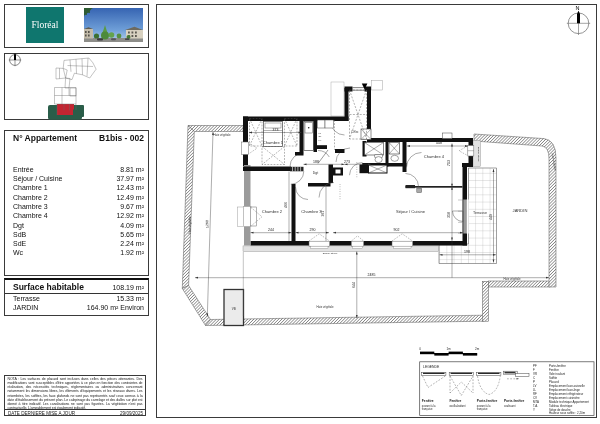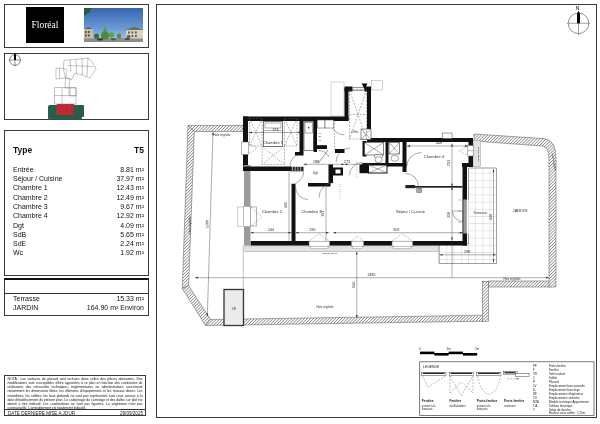--- a/index.html
+++ b/index.html
@@ -7,21 +7,21 @@
 .abs{position:absolute;}
 .box{position:absolute;border:1px solid #3a3a3a;background:#fff;box-sizing:border-box;}
 .row{position:absolute;left:8px;right:4px;}
 .row .v{float:right;}
 </style>
 </head>
 <body>
 
 <div class="box" style="left:4px;top:4px;width:145px;height:44px;"></div>
 
-<div class="abs" style="left:26px;top:7px;width:38px;height:36px;background:#000000;color:#fff;text-align:center;font-family:'Liberation Serif',serif;font-size:9.5px;line-height:36px;">Floréal</div>
+<div class="abs" style="left:26px;top:7px;width:38px;height:36px;background:#0f766e;color:#fff;text-align:center;font-family:'Liberation Serif',serif;font-size:9.5px;line-height:36px;">Floréal</div>
 
 <svg class="abs" style="left:84px;top:8px;" width="59" height="34" viewBox="0 0 59 34">
 <defs>
 <linearGradient id="sky" x1="0" y1="0" x2="0" y2="1">
 <stop offset="0" stop-color="#3664b2"></stop>
         <stop offset="0.65" stop-color="#6f9fd8"></stop>
         <stop offset="1" stop-color="#b9d2ec"></stop>
 </linearGradient>
 </defs>
 <rect x="0" y="0" width="59" height="34" fill="url(#sky)"></rect>
@@ -88,34 +88,35 @@
       <line x1="29" y1="34.5" x2="29" y2="42.5"></line>
 <rect x="30" y="35" width="6" height="8"></rect>
 <line x1="17" y1="51" x2="17" y2="62"></line>
       <line x1="36" y1="51" x2="36" y2="57"></line>
 <line x1="24" y1="51" x2="24" y2="57.5"></line>
       <line x1="29.5" y1="51" x2="29.5" y2="57.5"></line>
 </g>
 </svg>
 
 <div class="box" style="left:4px;top:130px;width:145px;height:146px;font-size:7px;color:#111;">
-<div class="row" style="top:13.5px;font-size:8.5px;font-weight:bold;">Type<span class="v">T5</span></div>
+<div class="row" style="top:2px;font-size:8.5px;font-weight:bold;">N° Appartement<span class="v">B1bis - 002</span></div>
 <div class="row" style="top:34.5px;">Entrée<span class="v">8.81 m²</span></div>
 <div class="row" style="top:44px;">Séjour / Cuisine<span class="v">37.97 m²</span></div>
 <div class="row" style="top:53.3px;">Chambre 1<span class="v">12.43 m²</span></div>
 <div class="row" style="top:62.6px;">Chambre 2<span class="v">12.49 m²</span></div>
 <div class="row" style="top:71.9px;">Chambre 3<span class="v">9.67 m²</span></div>
 <div class="row" style="top:81.2px;">Chambre 4<span class="v">12.92 m²</span></div>
 <div class="row" style="top:90.5px;">Dgt<span class="v">4.09 m²</span></div>
 <div class="row" style="top:99.8px;">SdB<span class="v">5.65 m²</span></div>
 <div class="row" style="top:109.1px;">SdE<span class="v">2.24 m²</span></div>
 <div class="row" style="top:118.4px;">Wc<span class="v">1.92 m²</span></div>
 </div>
 
 <div class="box" style="left:4px;top:278px;width:145px;height:38px;border-top:2px solid #111;font-size:7px;color:#111;">
+<div class="row" style="top:2px;font-size:8.5px;font-weight:bold;">Surface habitable<span class="v" style="font-size:7px;font-weight:normal;margin-top:1.5px;">108.19 m²</span></div>
 <div class="abs" style="left:0;right:0;top:12.5px;border-top:1px solid #333;"></div>
 <div class="row" style="top:14.5px;">Terrasse<span class="v">15.33 m²</span></div>
 <div class="row" style="top:24px;">JARDIN<span class="v">164.90 m² Environ</span></div>
 </div>
 
 <div class="box" style="left:4px;top:374.5px;width:142px;height:41px;font-size:4.2px;color:#222;">
 <div class="abs" style="left:2.5px;right:2.5px;top:1.5px;font-size:3.55px;letter-spacing:-0.1px;line-height:4.15px;text-align:justify;">NOTA : Les surfaces de placard sont incluses dans celles des pièces attenantes. Des modifications sont susceptibles d'être apportées à ce plan en fonction des contraintes de réalisation, des nécessités techniques, réglementaires ou administratives concernant notamment les dimensions libres, les éléments d'équipements et les réseaux divers. Les retombées, les soffites, les faux plafonds ne sont pas représentés sauf ceux connus à la date d'établissement du présent plan. Le calepinage du carrelage et des dalles sur plot est donné à titre indicatif. Les canalisations ne sont pas figurées. La végétation n'est pas contractuelle. L'ameublement est également indicatif.</div>
 <div class="abs" style="left:0;right:0;top:33px;border-top:1px solid #333;"></div>
 <div class="abs" style="left:3px;top:35px;font-size:4.6px;">DATE DERNIERE MISE A JOUR</div>
 <div class="abs" style="right:2px;top:35px;font-size:4.6px;">29/09/2025</div>

